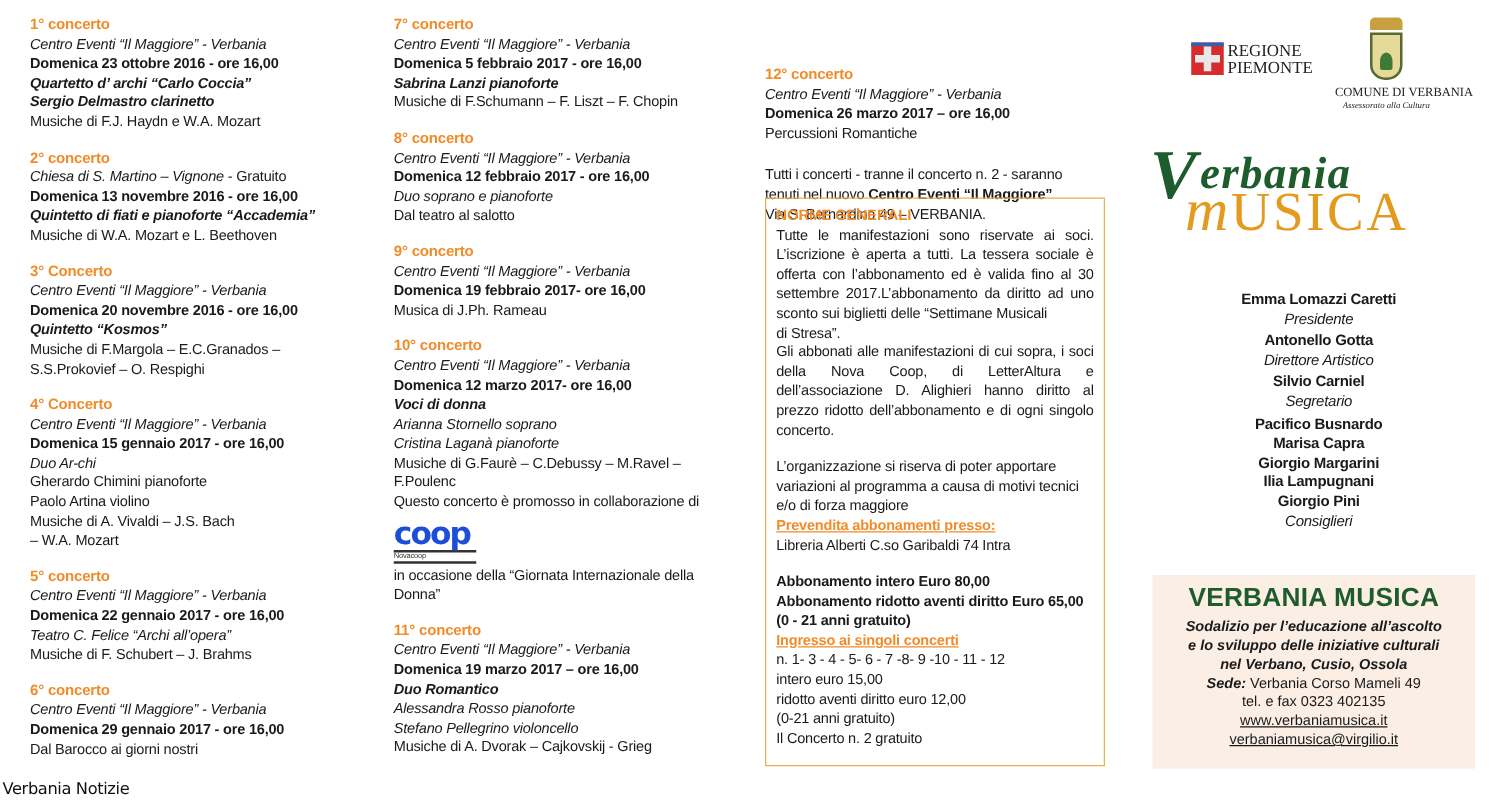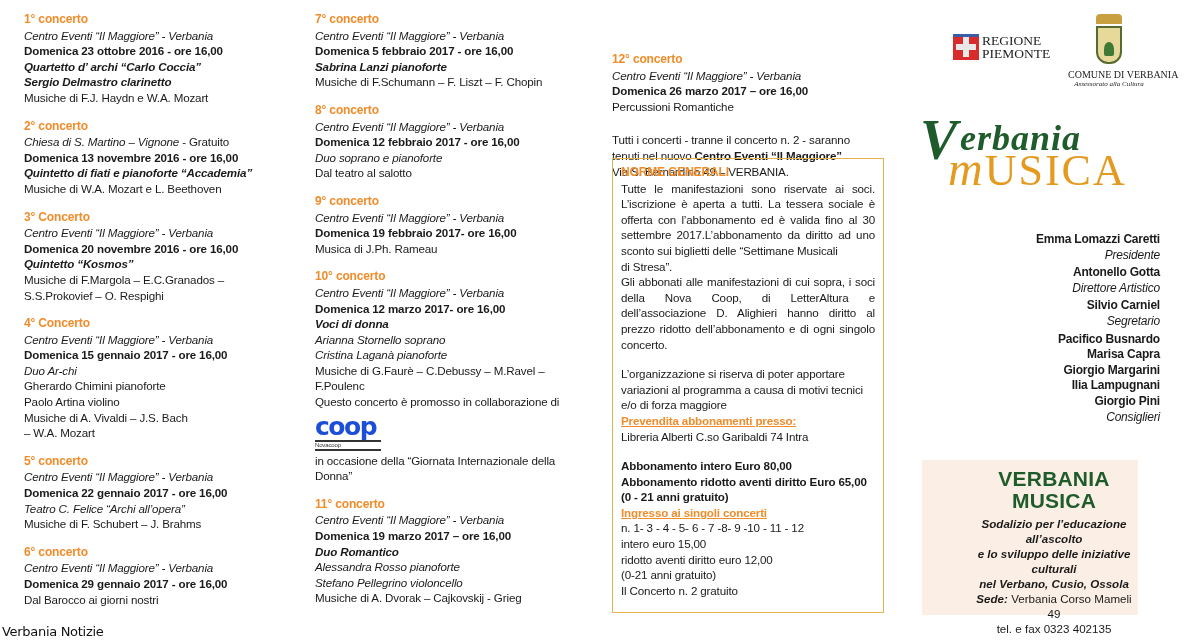--- a/index.html
+++ b/index.html
@@ -37,24 +37,24 @@
   .crown { width:26px; height:10px; margin:0 auto; background:#c8a040; border-radius:4px 4px 0 0; }
   .shield { width:22px; height:34px; margin:2px auto 0 auto; background:#e6d99a; border:2px solid #556b2f; border-radius:0 0 12px 12px; position:relative; }
   .shield:after { content:""; position:absolute; left:6px; top:14px; width:10px; height:14px; background:#3f7a35; border-radius:50% 50% 2px 2px; }
   .comune-t1 { font-family:"Liberation Serif", serif; font-size:10px; color:#222; margin-top:3px; white-space:nowrap; }
   .comune-t2 { font-family:"Liberation Serif", serif; font-size:7px; font-style:italic; color:#222; white-space:nowrap; }
   .brand { position:absolute; left:920px; top:118px; width:270px; height:80px; }
   .brand-v { position:absolute; left:0px; top:-6px; font-family:"Liberation Serif", serif; font-style:italic; font-weight:bold; font-size:56px; color:#1f5c2c; line-height:56px; }
   .brand-erb { position:absolute; left:40px; top:0px; font-family:"Liberation Serif", serif; font-style:italic; font-weight:bold; font-size:36px; color:#1f5c2c; letter-spacing:1px; line-height:40px; }
   .brand-musica { position:absolute; left:28px; top:28px; font-family:"Liberation Serif", serif; font-size:44px; color:#e39a1f; letter-spacing:2px; line-height:46px; }
   .brand-m { font-style:italic; font-size:48px; }
-  .board { position:absolute; left:950px; top:232px; width:210px; text-align:right; font-size:12px; line-height:15.6px; letter-spacing:-0.2px; }
+  .board { position:absolute; left:950px; top:232px; width:210px; text-align:center; font-size:12px; line-height:15.6px; letter-spacing:-0.2px; }
   .board .name { font-weight:bold; }
   .board .role { font-style:italic; margin-bottom:2px; }
-  .vm-box { position:absolute; left:922px; top:460px; width:216px; height:155px; background:#fbeee4; text-align:center; padding-top:8px; box-sizing:border-box;padding-left:48px; }
+  .vm-box { position:absolute; left:922px; top:460px; width:258px; height:155px; background:#fbeee4; text-align:center; padding-top:8px; box-sizing:border-box; }
   .vm-title { color:#1f5c2c; font-weight:bold; font-size:21px; line-height:22px; letter-spacing:0.2px; margin-bottom:4px; }
   .vm-line { font-size:11.6px; line-height:15px; }
   .vm-bi { font-weight:bold; font-style:italic; }
   .vm-link { text-decoration:underline; color:#1a1a1a; }
   .footer { position:absolute; left:2px; top:624px; font-family:"DejaVu Sans", sans-serif; font-size:13px; color:#111; letter-spacing:-0.3px; }
 </style>
 </head>
 <body>
 
 <div class="col col1" id="col1">

